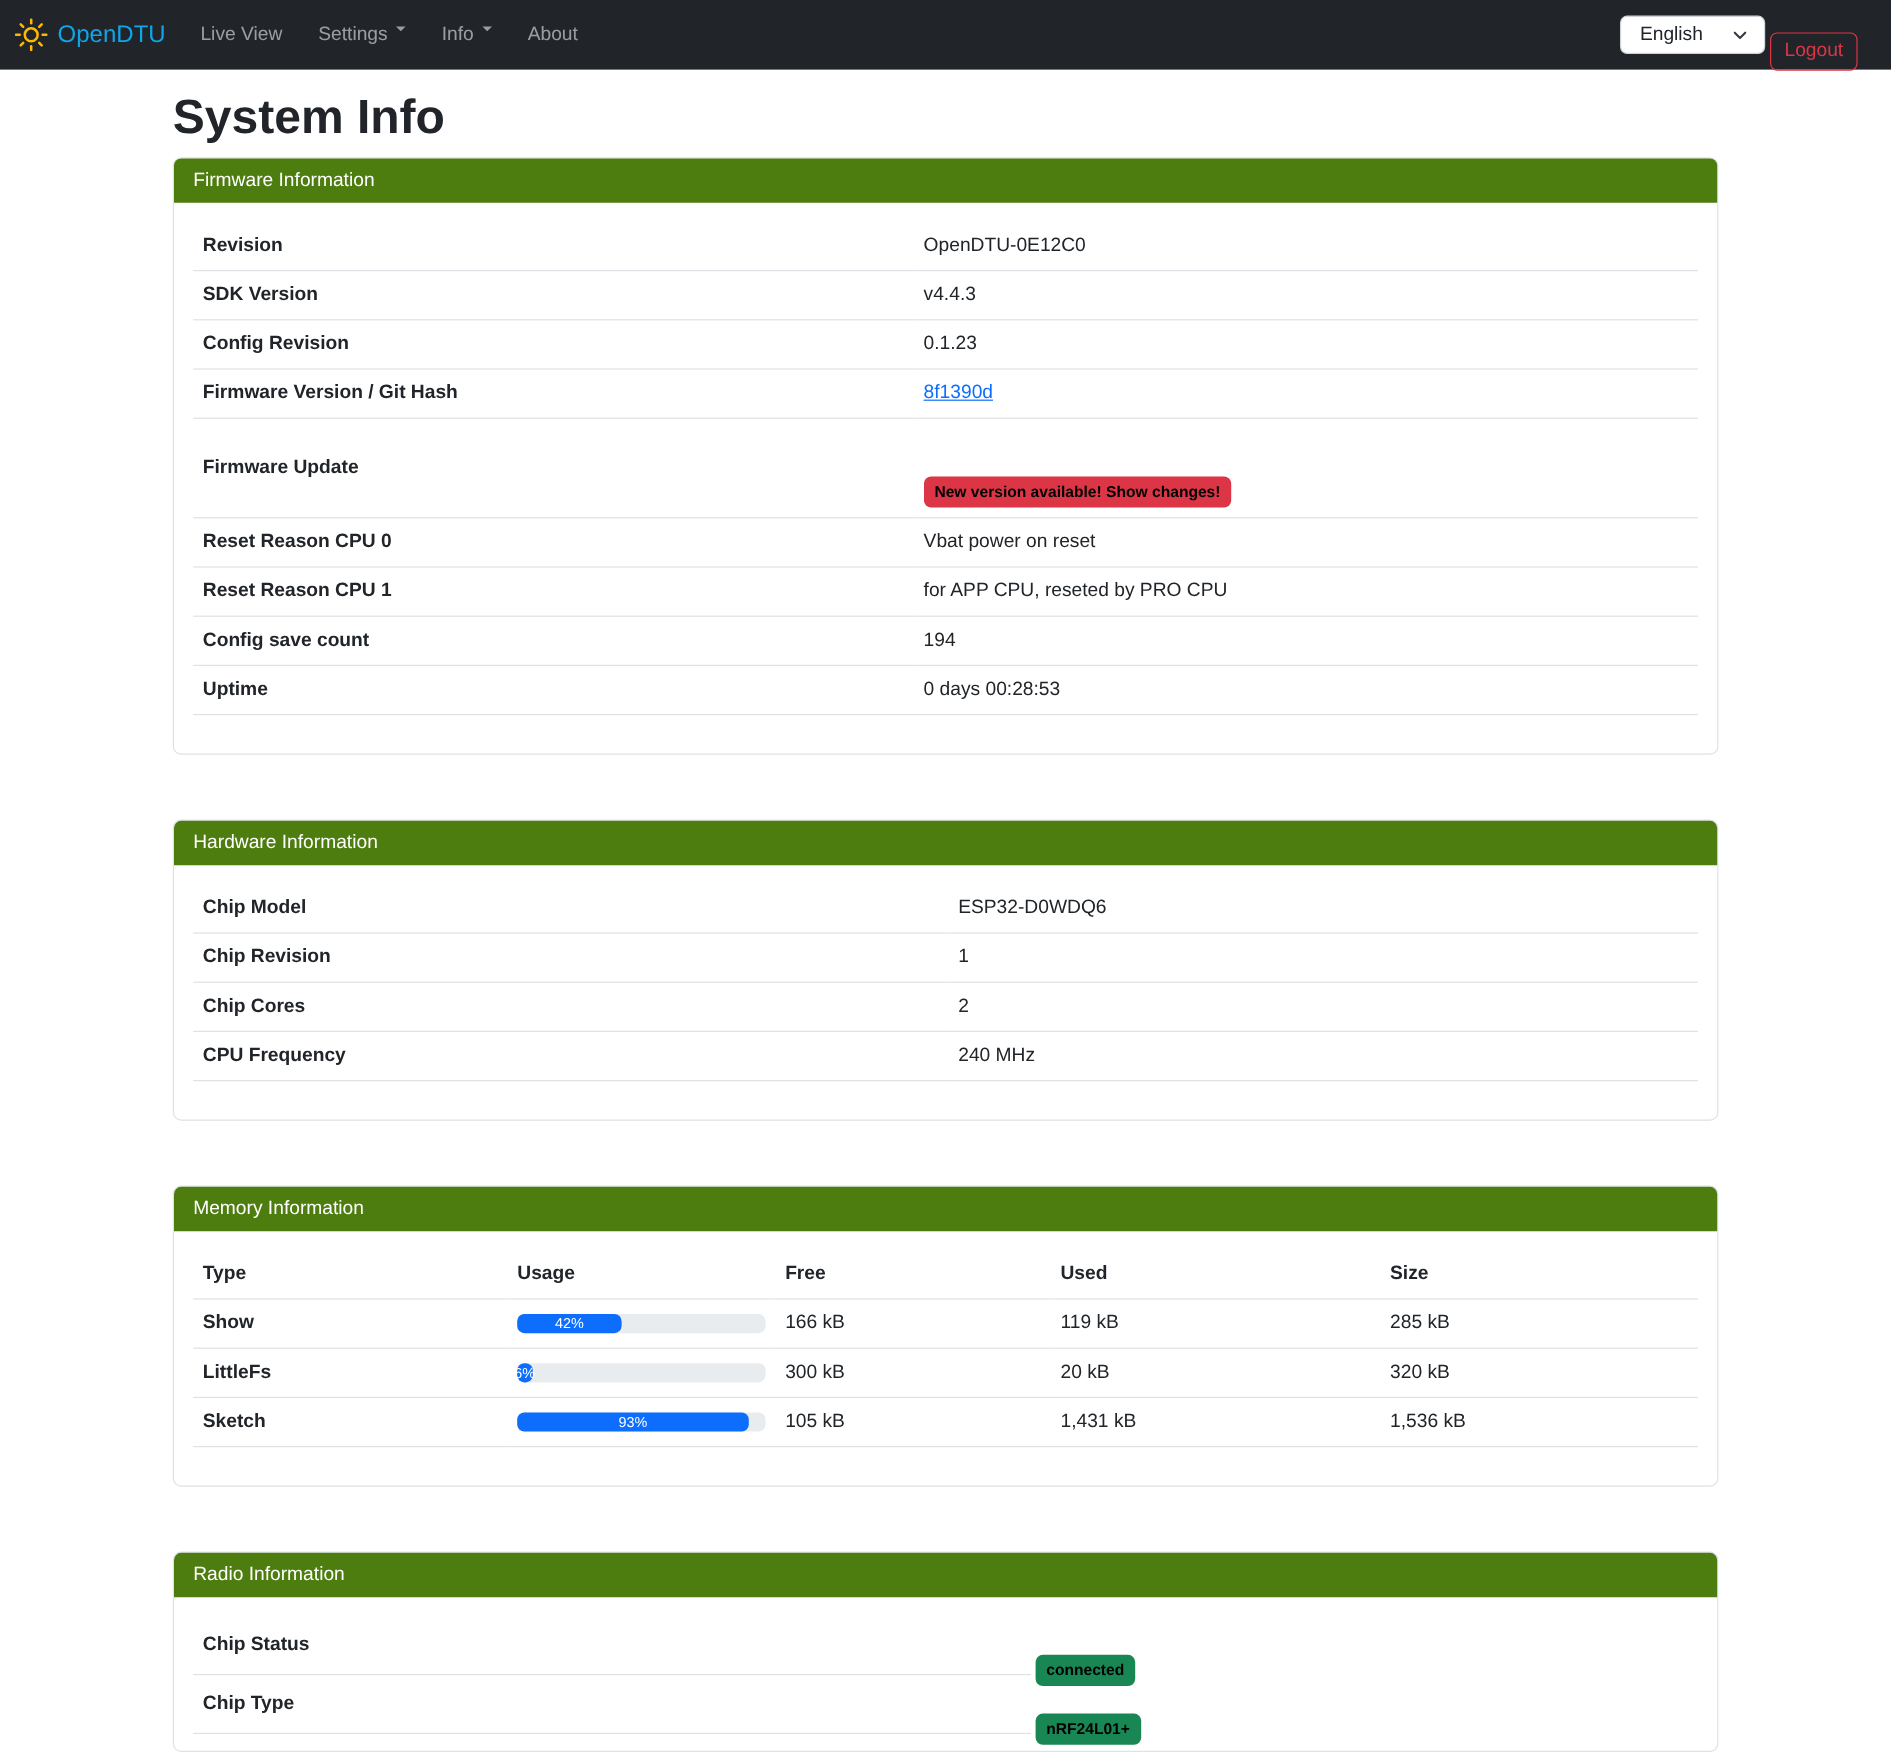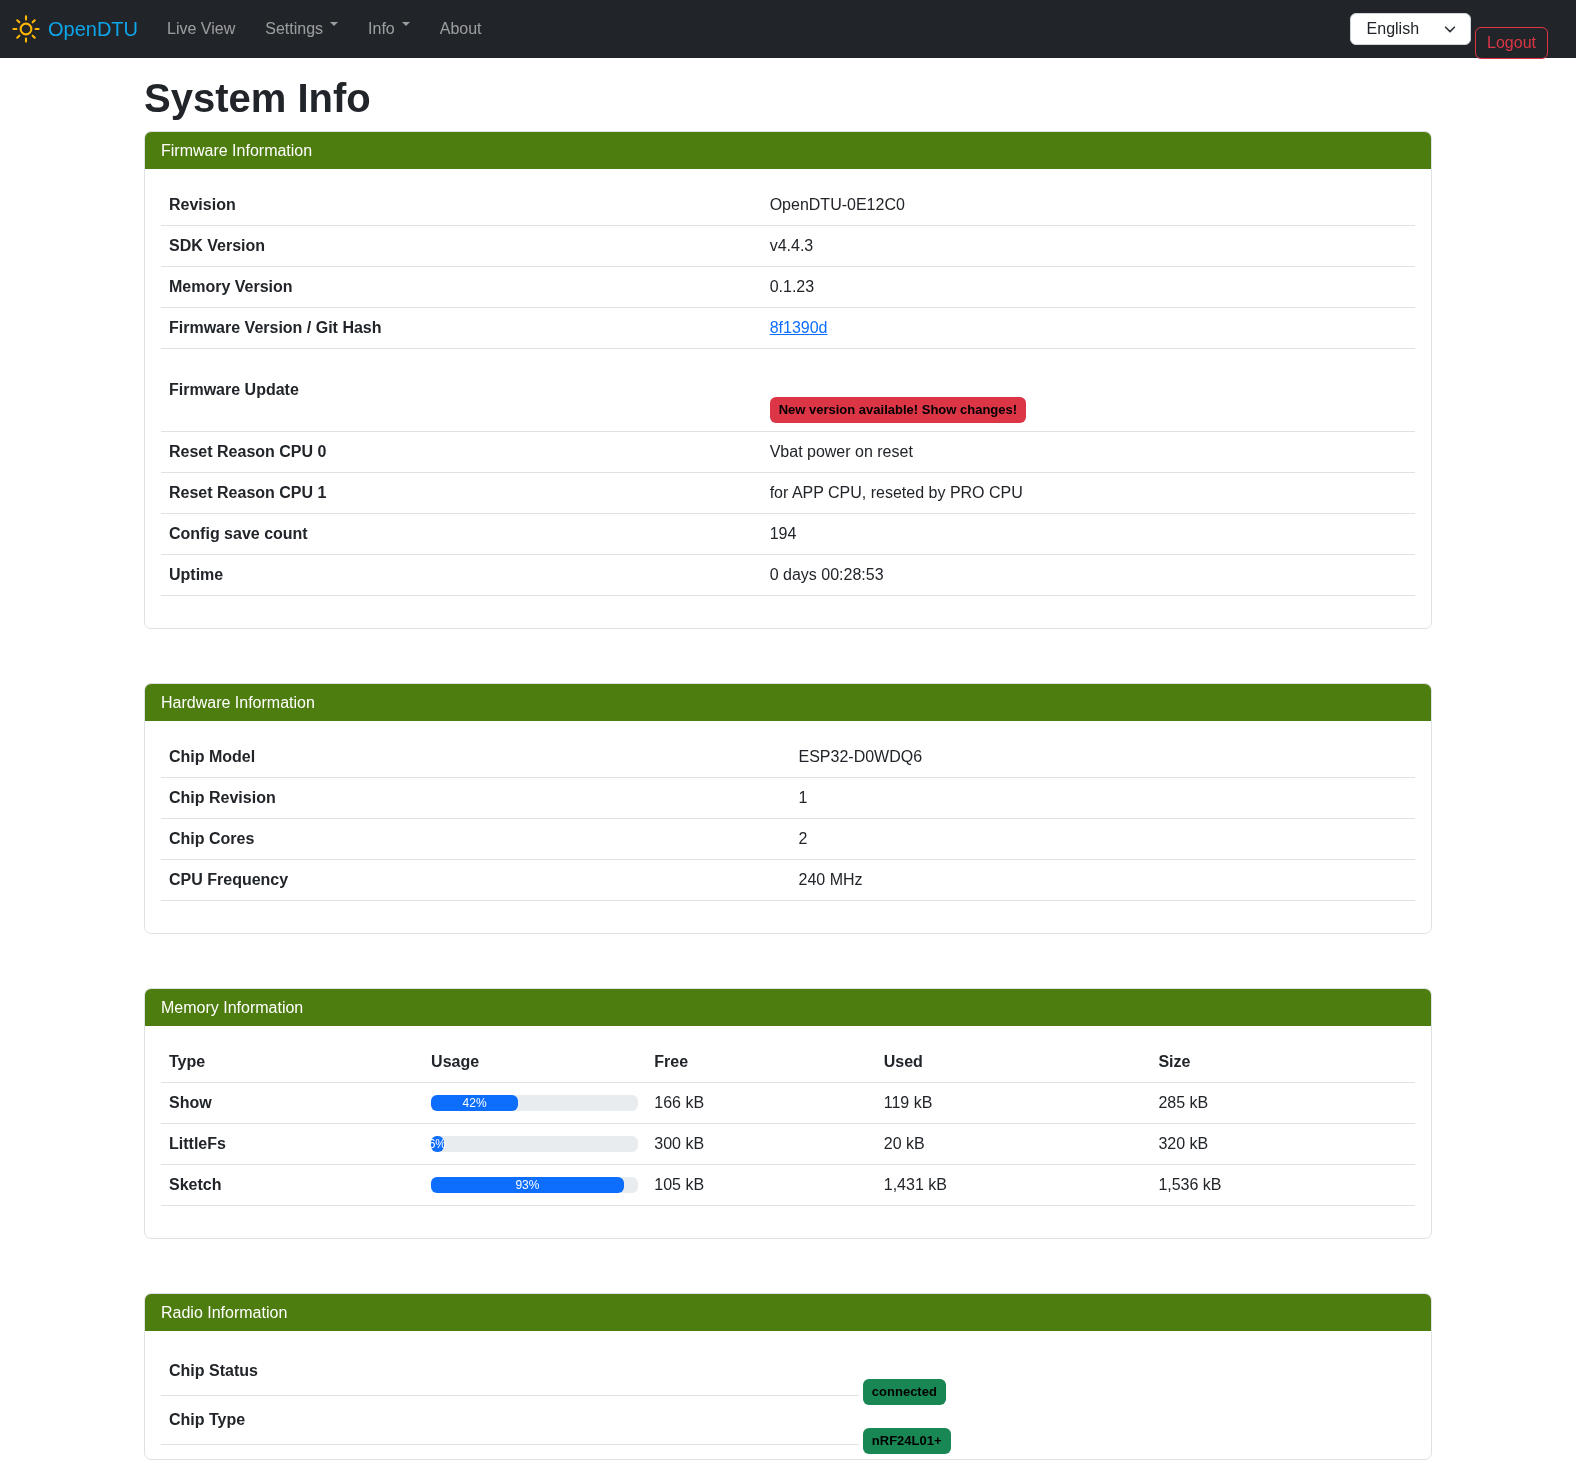--- a/index.html
+++ b/index.html
@@ -148,21 +148,21 @@
         <tbody>
           <tr>
             <th>Revision</th>
             <td>OpenDTU-0E12C0</td>
           </tr>
           <tr>
             <th>SDK Version</th>
             <td>v4.4.3</td>
           </tr>
           <tr>
-            <th>Memory Version</th>
+            <th>Config Revision</th>
             <td>0.1.23</td>
           </tr>
           <tr>
             <th>Firmware Version / Git Hash</th>
             <td>
               <a class="link">8f1390d</a>
             </td>
           </tr>
           <tr>
             <th>Firmware Update</th>

